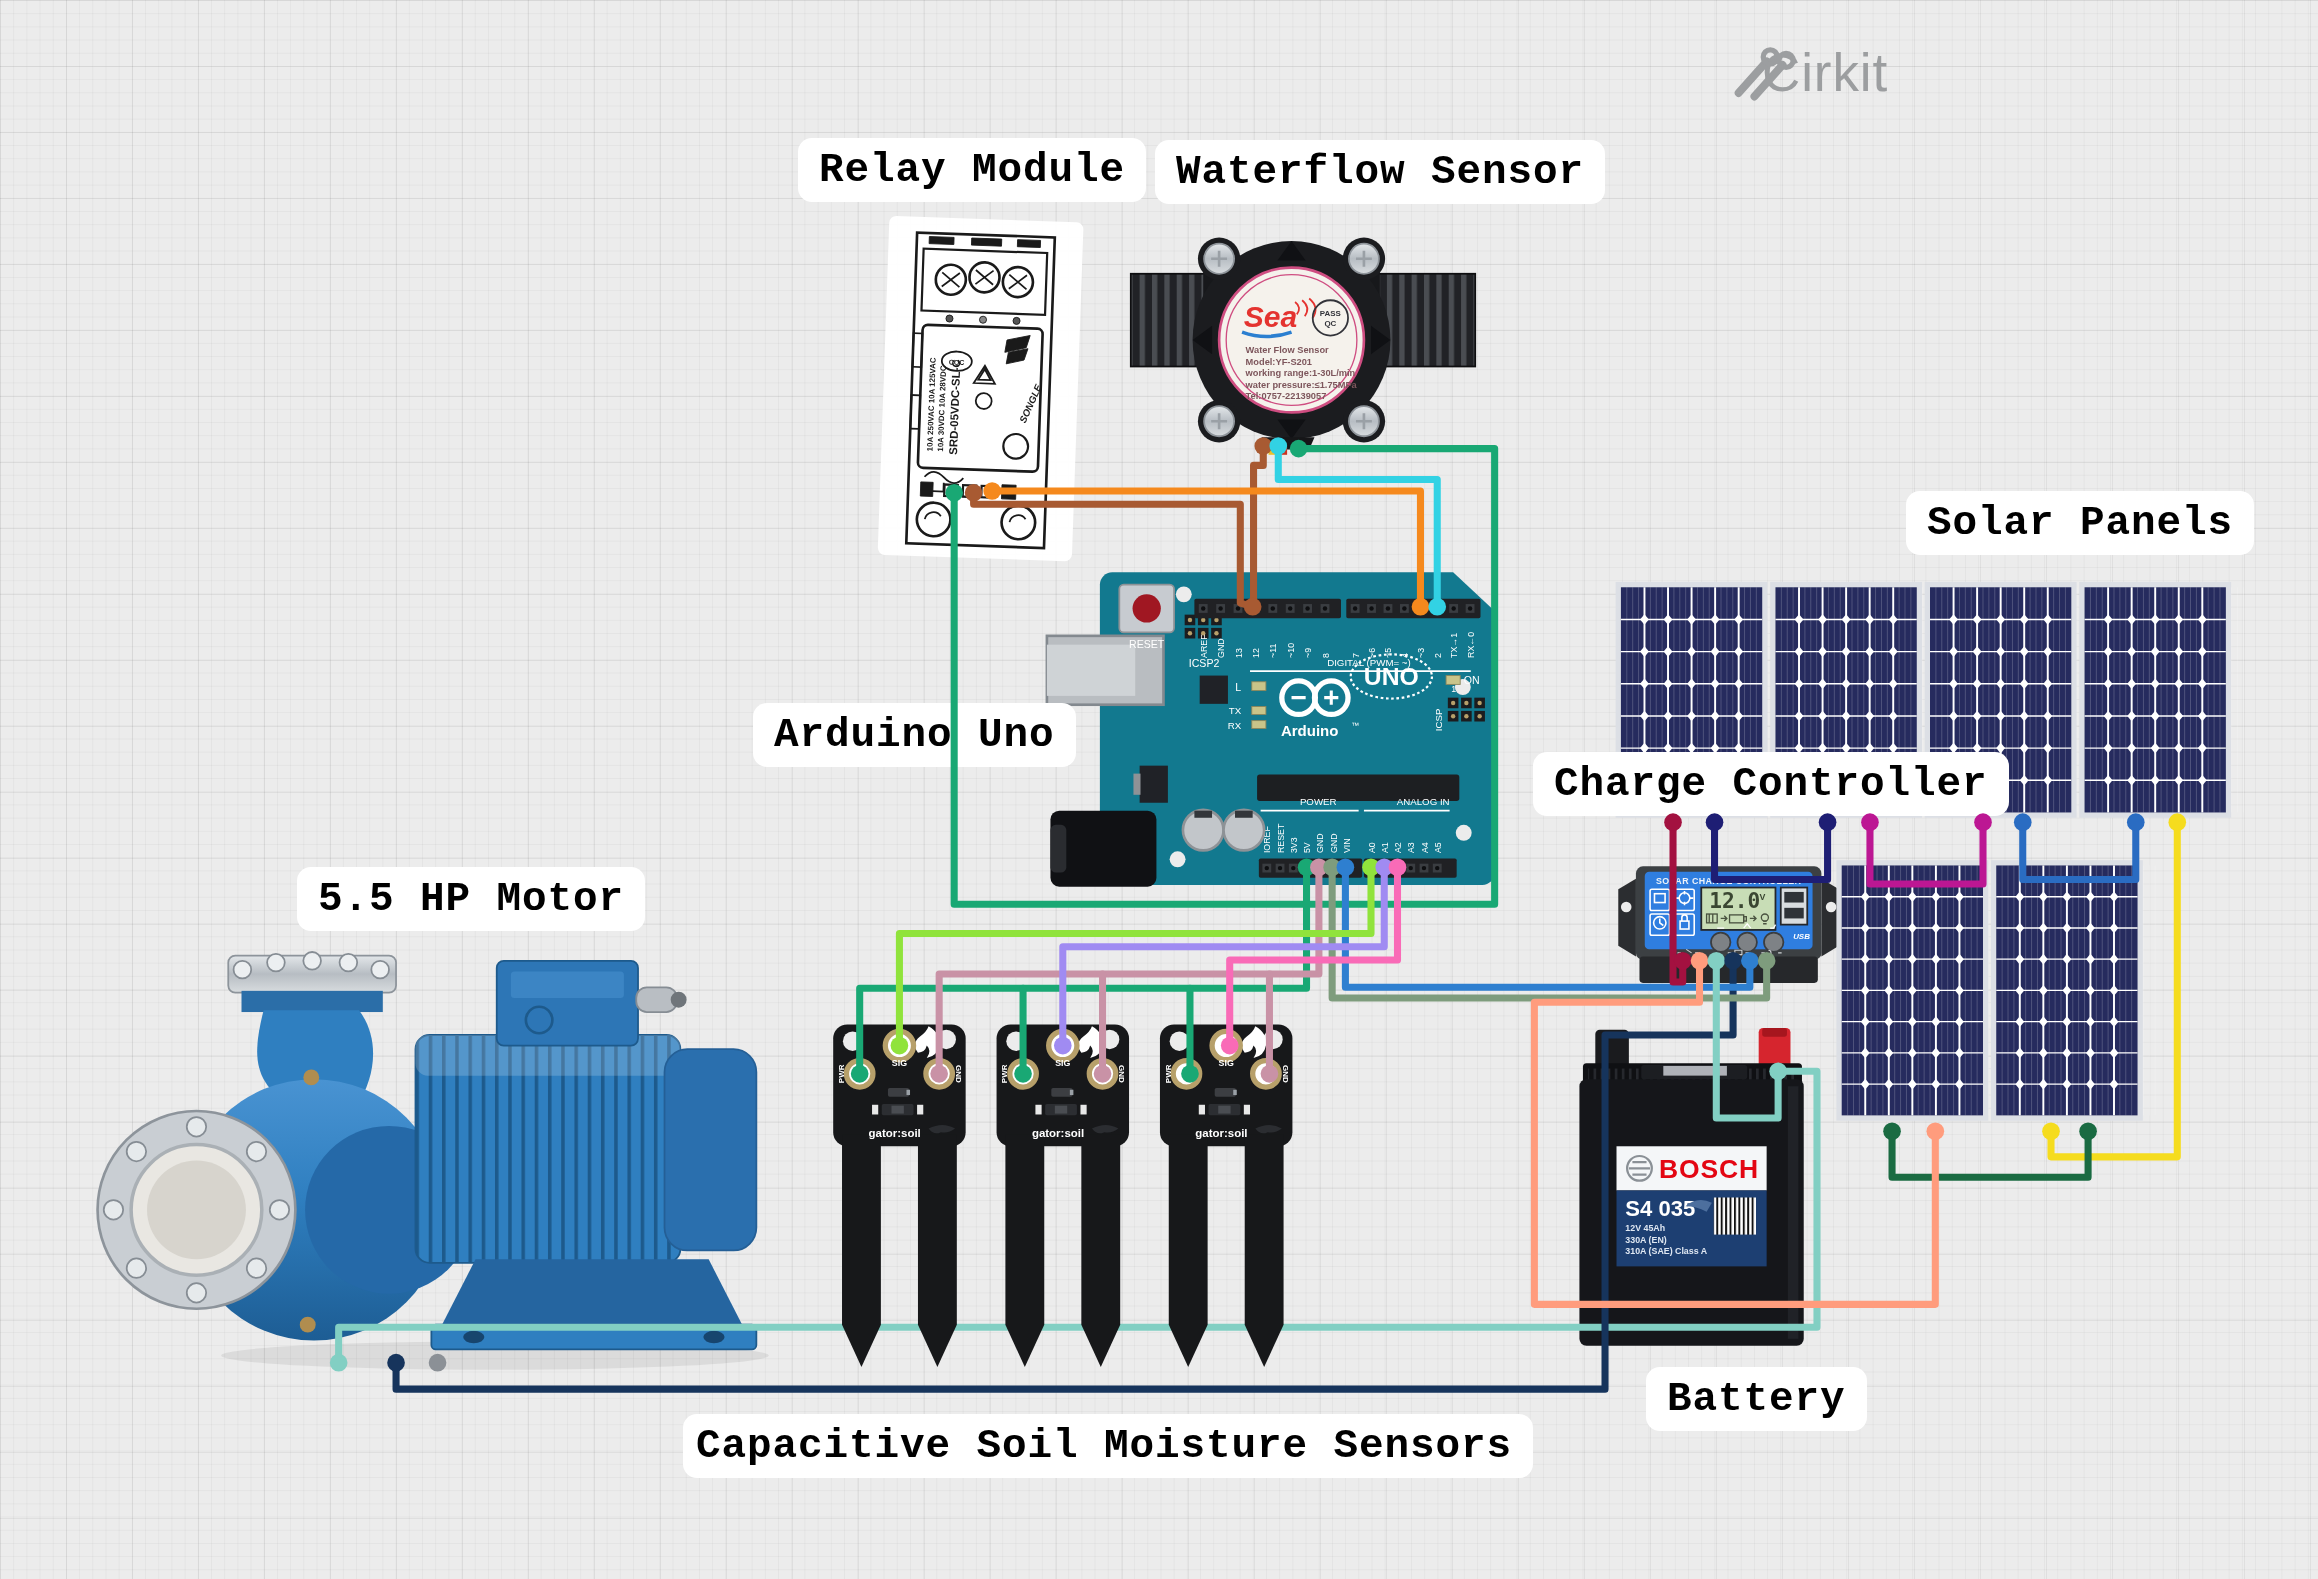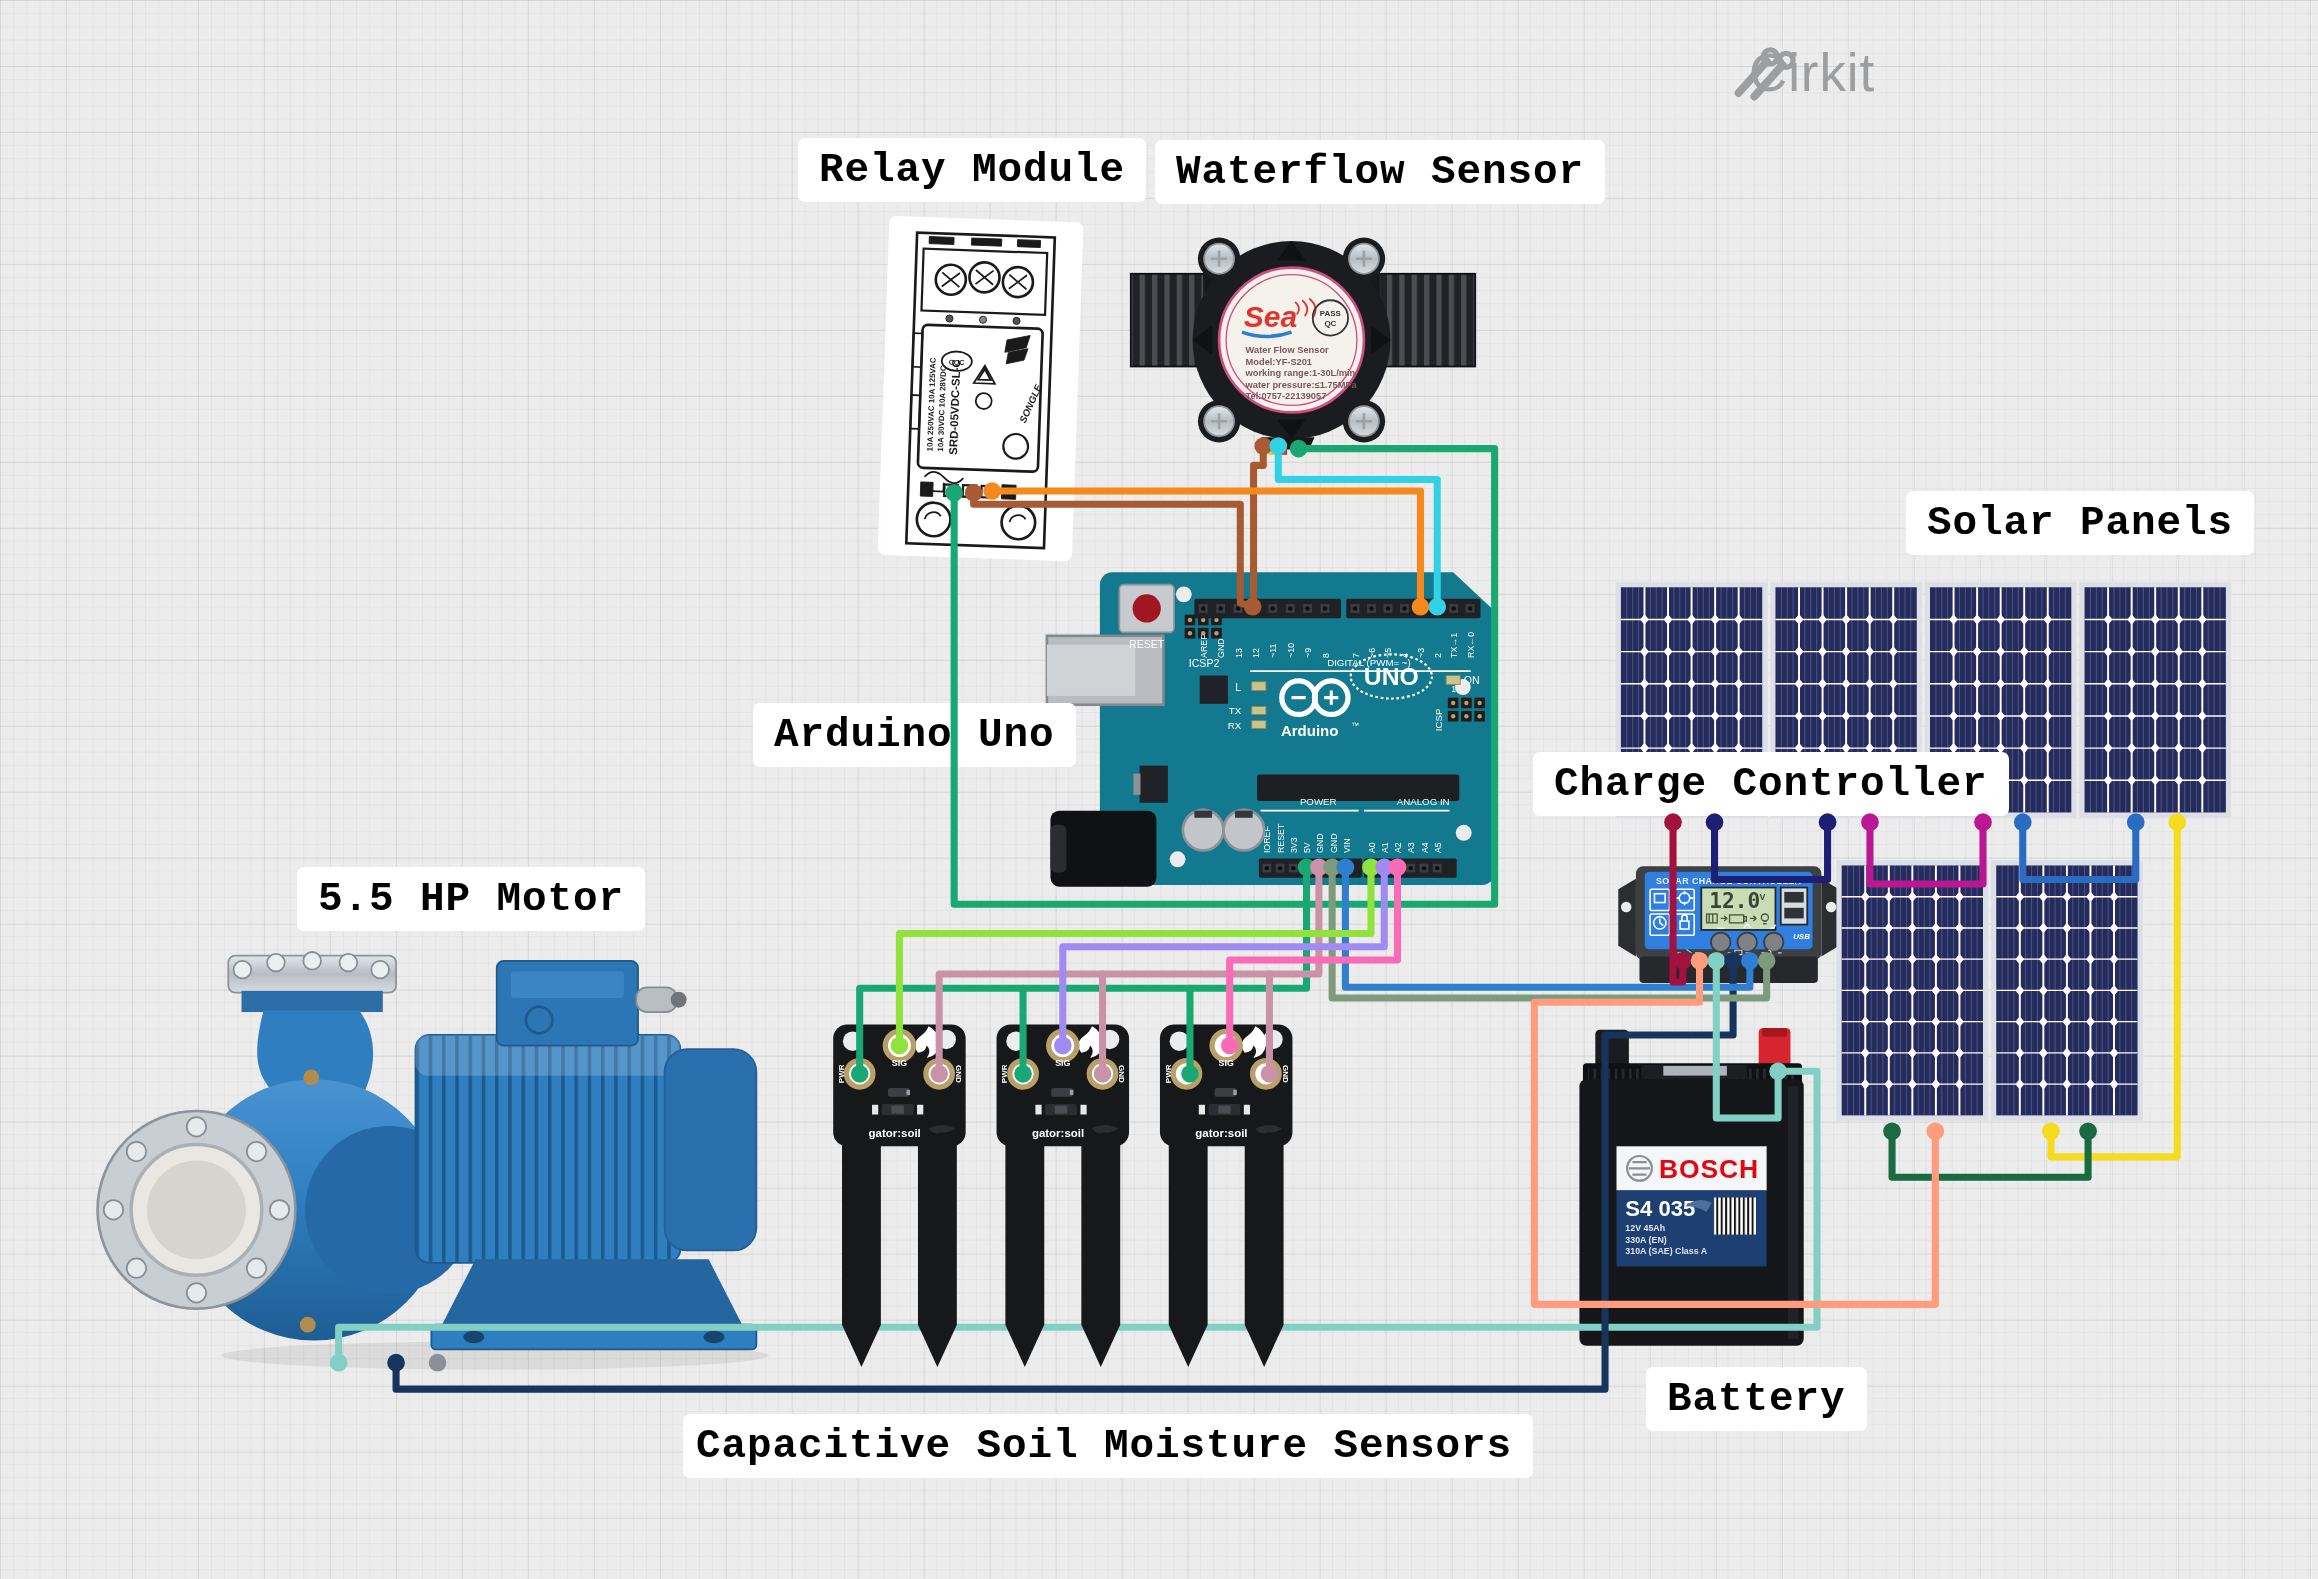--- a/index.html
+++ b/index.html
@@ -7,21 +7,21 @@
        font-family:"Liberation Sans",sans-serif;}
   #stage{position:relative;width:2319px;height:1579px;
     background-color:#ececec;
     background-image:
       linear-gradient(rgba(0,0,0,.055) 0.9px, transparent 0.9px),
       linear-gradient(90deg, rgba(0,0,0,.055) 0.9px, transparent 0.9px),
       linear-gradient(rgba(0,0,0,.035) 0.9px, transparent 0.9px),
       linear-gradient(90deg, rgba(0,0,0,.035) 0.9px, transparent 0.9px);
     background-size:66px 66px,66px 66px,13.2px 13.2px,13.2px 13.2px;}
   svg{position:absolute;left:0;top:0;overflow:visible;}
-  .lbl{position:absolute;background:#ffffff;border-radius:7px;
+  .lbl{position:absolute;background:#ffffff;border-radius:14px;
        padding:8.8px 21px;font-family:"Liberation Mono",monospace;
        font-weight:700;color:#000;white-space:nowrap;z-index:20;
        font-size:41px;letter-spacing:0.9px;}
   #logo{position:absolute;left:1733px;top:42px;display:flex;align-items:center;
         color:#9c9ea0;z-index:5;}
   #logo .t1{font-size:53px;font-weight:500;letter-spacing:0.9px;}
   #logo .t2{font-size:55px;font-weight:800;margin-left:14px;letter-spacing:0.9px;}
   .wireLayer{z-index:30;pointer-events:none;}
   #componentLayer{z-index:10;}
   #sensorLayer{z-index:40;pointer-events:none;}
@@ -884,21 +884,21 @@
 
   <div id="logo">
     <svg width="64" height="58" viewBox="0 0 72 66">
       <g stroke="#9c9ea0" stroke-width="9" fill="none" stroke-linecap="round">
         <path d="M6,58 L38,22"></path>
           <path d="M24,62 L56,26"></path>
       </g>
       <circle cx="42" cy="17" r="8" fill="none" stroke="#9c9ea0" stroke-width="6"></circle>
       <circle cx="60" cy="21" r="8" fill="none" stroke="#9c9ea0" stroke-width="6"></circle>
     </svg>
-    <span class="t1" style="margin-left:16px;">Cirkit</span>
+    <span class="t1" style="margin-left:29px;">Cirkit</span>
   </div>
 
   <svg id="wiresBack" class="wireLayer" width="2319" height="1579" viewBox="0 0 2625 1788">
       <polyline points="2013,1213 2057,1213 2057,1503 383,1503 383,1543" fill="none" stroke="#82cfc3" stroke-width="8" stroke-linejoin="round" stroke-linecap="round"></polyline>
       <polyline points="1962,1088 1962,1172 1817,1172 1817,1573 448,1573 448,1543" fill="none" stroke="#16345c" stroke-width="8" stroke-linejoin="round" stroke-linecap="round"></polyline>
     </svg>
   <svg id="sensorLayer" width="2319" height="1579" viewBox="0 0 2625 1788">
       <g>
         <rect x="943" y="1160" width="150" height="138" rx="16" fill="#17181a"></rect>
         <path d="M953,1285 h44 v215 l-22,48 l-22,-48 z" fill="#17181a"></path>

